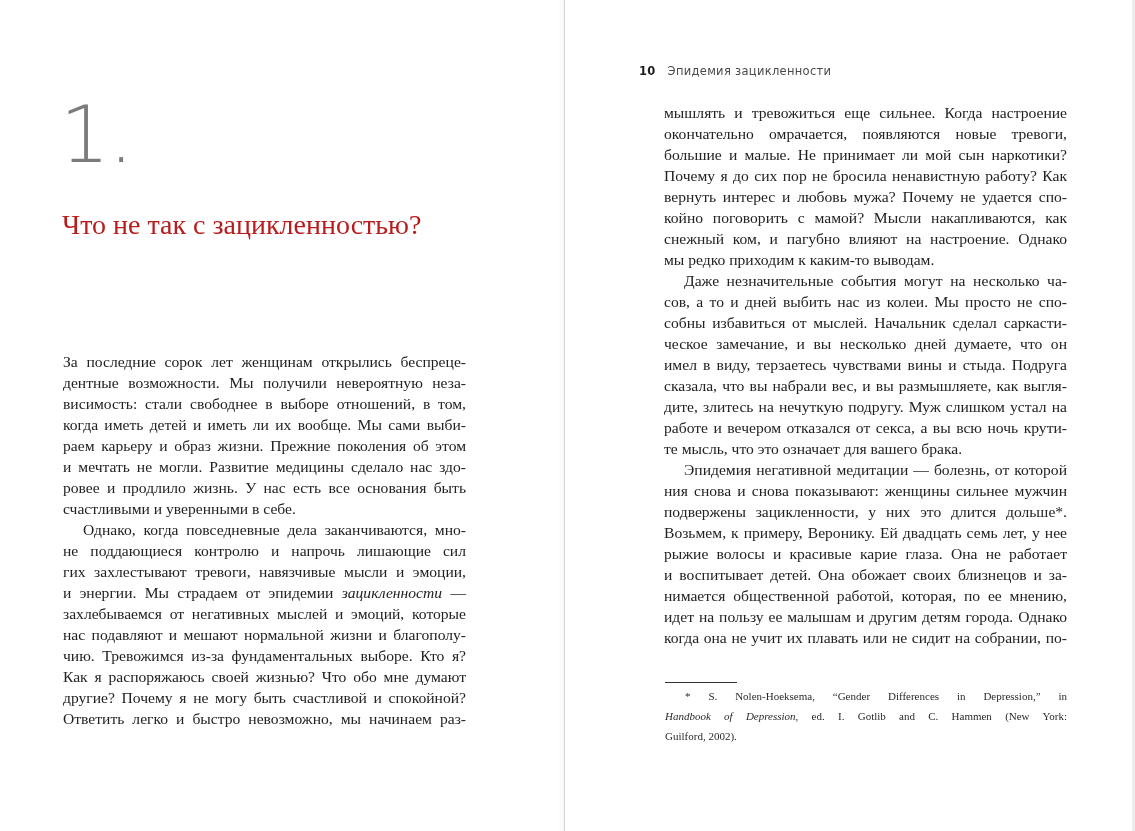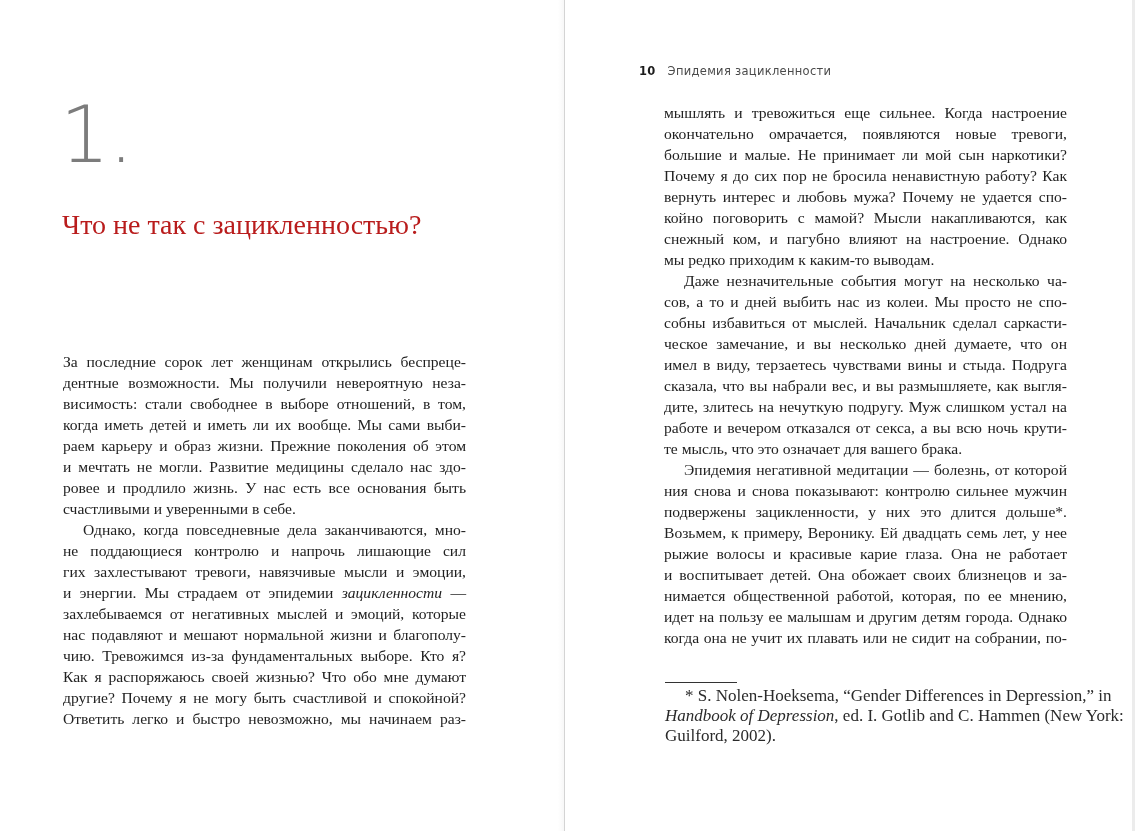--- a/index.html
+++ b/index.html
@@ -20,21 +20,21 @@
   .text .line.last { text-align-last: left; }
   .text .indent { padding-left: 20px; }
   .left-text { left: 63px; top: 351px; width: 403px; }
   .right-text { left: 99px; top: 102px; width: 403px; }
   .page-right .text { left: 99px; }
 
   .running-header { position: absolute; left: 74px; top: 64px; font-family: "DejaVu Sans", "Liberation Sans", sans-serif; font-size: 11.5px; color: #4a4a4a; white-space: nowrap; letter-spacing: 0.3px; }
   .running-header .pnum { font-weight: bold; color: #1c1c1c; margin-right: 8px; }
 
   .footnote-rule { position: absolute; left: 665px; top: 682px; width: 72px; height: 1px; background: #333; }
-  .footnote { position: absolute; left: 665px; top: 686px; width: 402px; font-size: 17px; line-height: 20px; color: #2a2a2a; }
+  .footnote { position: absolute; left: 665px; top: 686px; width: 402px; font-size: 11px; line-height: 20px; color: #2a2a2a; }
   .footnote .line { display: block; white-space: nowrap; text-align: justify; text-align-last: justify; }
   .footnote .line.last { text-align-last: left; }
   .footnote .indent { padding-left: 20px; }
   em { }
 </style>
 </head>
 <body>
 
 <div class="spread">
   <div class="gutter-shade"></div>
@@ -83,21 +83,21 @@
         <span class="line indent">Даже незначительные события могут на несколько ча-</span>
         <span class="line">сов, а то и дней выбить нас из колеи. Мы просто не спо-</span>
         <span class="line">собны избавиться от мыслей. Начальник сделал саркасти-</span>
         <span class="line">ческое замечание, и вы несколько дней думаете, что он</span>
         <span class="line">имел в виду, терзаетесь чувствами вины и стыда. Подруга</span>
         <span class="line">сказала, что вы набрали вес, и вы размышляете, как выгля-</span>
         <span class="line">дите, злитесь на нечуткую подругу. Муж слишком устал на</span>
         <span class="line">работе и вечером отказался от секса, а вы всю ночь крути-</span>
         <span class="line last">те мысль, что это означает для вашего брака.</span>
         <span class="line indent">Эпидемия негативной медитации — болезнь, от которой</span>
-        <span class="line">ния снова и снова показывают: контролю сильнее мужчин</span>
+        <span class="line">ния снова и снова показывают: женщины сильнее мужчин</span>
         <span class="line">подвержены зацикленности, у них это длится дольше*.</span>
         <span class="line">Возьмем, к примеру, Веронику. Ей двадцать семь лет, у нее</span>
         <span class="line">рыжие волосы и красивые карие глаза. Она не работает</span>
         <span class="line">и воспитывает детей. Она обожает своих близнецов и за-</span>
         <span class="line">нимается общественной работой, которая, по ее мнению,</span>
         <span class="line">идет на пользу ее малышам и другим детям города. Однако</span>
         <span class="line">когда она не учит их плавать или не сидит на собрании, по-</span>
       </div>
   </div>
 

